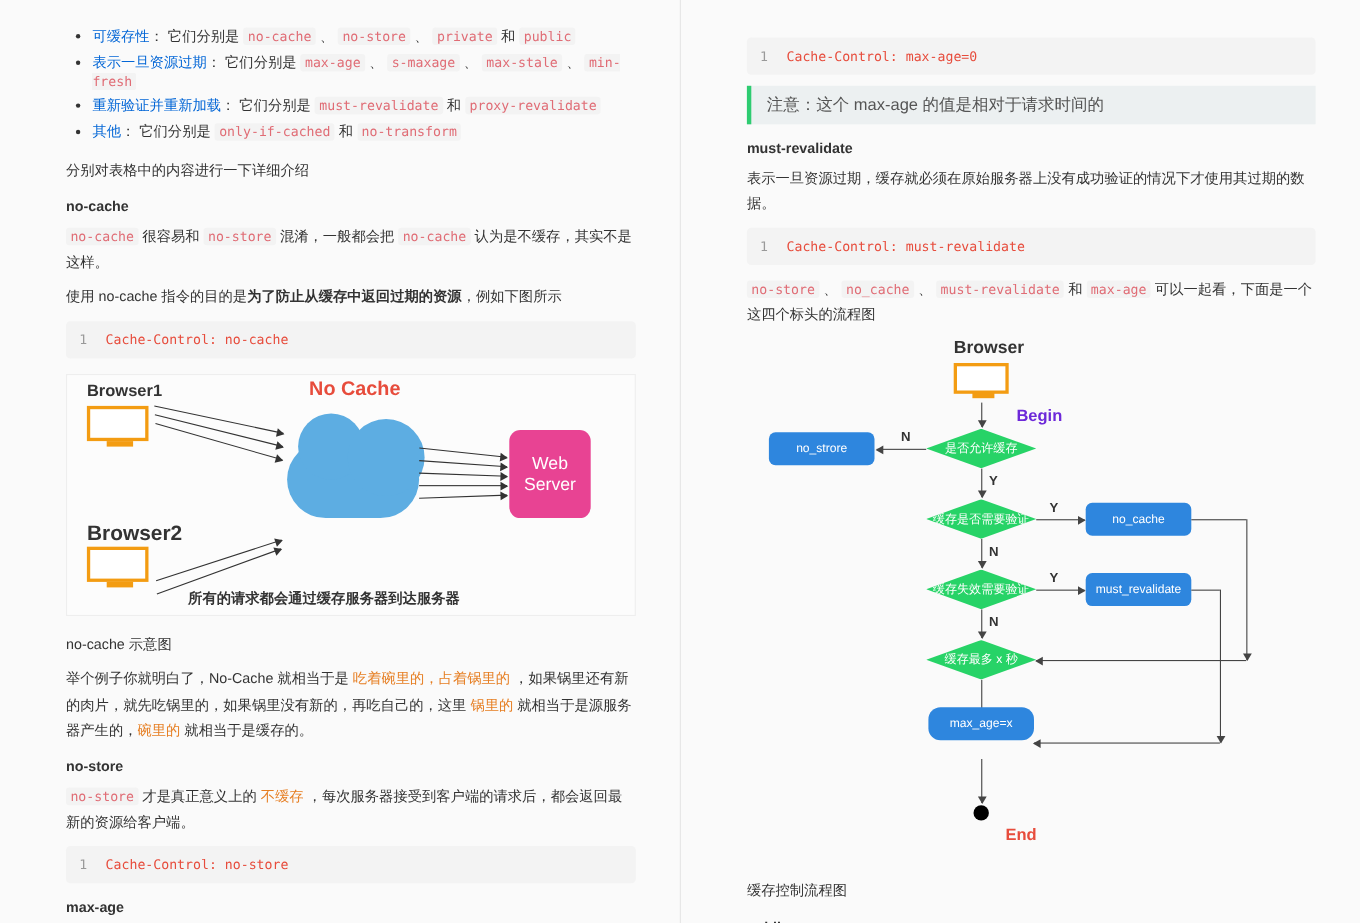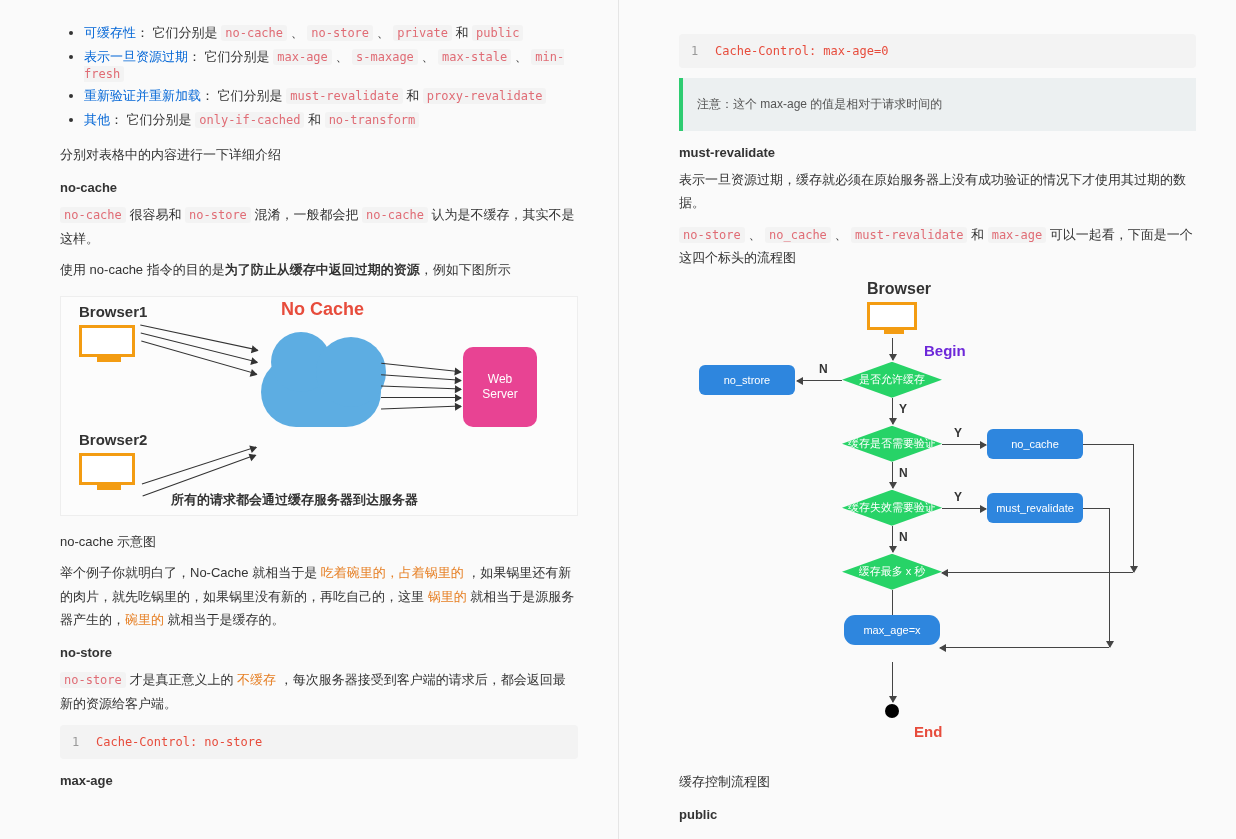--- a/index.html
+++ b/index.html
@@ -38,36 +38,36 @@
     padding: 10px 12px;
     margin: 10px 0;
     font-family: "SFMono-Regular", Consolas, monospace;
     font-size: 12px;
   }
   .codeblock .ln { color: #999; display: inline-block; width: 24px; }
   .codeblock .ct { color: #e74c3c; }
   .tipblock {
     border-left: 4px solid #2ecc71;
     background: #ecf0f1;
-    padding: 18px 14px;
+    padding: 8px 14px;
     margin: 10px 0;
-    font-size: 12px;
+    font-size: 15px;
     color: #555;
   }
   .diagram1 {
     background: #fcfcfc;
     border: 1px solid #eee;
     padding: 10px 14px 10px 14px;
     margin: 14px 0;
     position: relative;
     height: 220px;
   }
   .d1-title { position: absolute; left: 220px; top: 2px; color: #e74c3c; font-weight: bold; font-size: 18px; }
   .d1-brow1-lbl { position: absolute; left: 18px; top: 6px; font-weight: bold; font-size: 15px; }
-  .d1-brow2-lbl { position: absolute; left: 18px; top: 134px; font-weight: bold; font-size: 15px; }
+  .d1-brow2-lbl { position: absolute; left: 18px; top: 134px; font-weight: bold; font-size: 19px; }
   .monitor {
     position: absolute; width: 56px; height: 32px;
     border: 3px solid #f39c12; background: #fff;
   }
   .monitor::after {
     content: ""; position: absolute; bottom: -8px; left: 15px;
     width: 24px; height: 5px; background: #f39c12;
   }
   .mon1 { left: 18px; top: 28px; }
   .mon2 { left: 18px; top: 156px; }
@@ -78,21 +78,21 @@
   }
   .cloud::before, .cloud::after {
     content: ""; position: absolute; background: #5dade2; border-radius: 50%;
   }
   .cloud::before { width: 60px; height: 60px; left: 10px; top: -25px; }
   .cloud::after { width: 70px; height: 70px; left: 55px; top: -20px; }
   .server {
     position: absolute; right: 40px; top: 50px;
     width: 74px; height: 80px;
     background: #e84393; border-radius: 10px;
-    color: #fff; text-align: center; font-size: 12px;
+    color: #fff; text-align: center; font-size: 16px;
     display: flex; align-items: center; justify-content: center;
     line-height: 1.2;
   }
   .d1-caption { position: absolute; left: 110px; bottom: 6px; font-weight: bold; font-size: 13px; }
   .arrow-line { position: absolute; height: 1px; background: #333; }
   .arrow-line::after {
     content: ""; position: absolute; right: -1px; top: -3px;
     border-left: 7px solid #333; border-top: 4px solid transparent; border-bottom: 4px solid transparent;
   }
   
@@ -160,20 +160,23 @@
   <div class="heading">no-cache</div>
   <p>
     <span class="code-inline">no-cache</span><span> 很容易和 </span>
     <span class="code-inline">no-store</span><span> 混淆，一般都会把 </span>
     <span class="code-inline">no-cache</span><span> 认为是不缓存，其实不是这样。</span>
   </p>
   <p>
     <span>使用 no-cache 指令的目的是</span><b>为了防止从缓存中返回过期的资源</b><span>，例如下图所示</span>
   </p>
 
+  <div class="codeblock">
+    <span class="ln">1</span><span class="ct">Cache-Control: no-cache</span>
+  </div>
 
   <div class="diagram1">
     <div class="d1-title">No Cache</div>
     <div class="d1-brow1-lbl">Browser1</div>
     <div class="monitor mon1"></div>
     <div class="d1-brow2-lbl">Browser2</div>
     <div class="monitor mon2"></div>
     <div class="cloud"></div>
     <div class="server">
         <span style="white-space:pre-line">Web
@@ -212,20 +215,23 @@
 </div>
 
 <div class="col right">
   <div class="codeblock">
     <span class="ln">1</span><span class="ct">Cache-Control: max-age=0</span>
   </div>
   <div class="tipblock">注意：这个 max-age 的值是相对于请求时间的</div>
 
   <div class="heading">must-revalidate</div>
   <p>表示一旦资源过期，缓存就必须在原始服务器上没有成功验证的情况下才使用其过期的数据。</p>
+  <div class="codeblock">
+    <span class="ln">1</span><span class="ct">Cache-Control: must-revalidate</span>
+  </div>
 
   <p>
     <span class="code-inline">no-store</span> 、
     <span class="code-inline">no_cache</span> 、
     <span class="code-inline">must-revalidate</span> 和
     <span class="code-inline">max-age</span><span> 可以一起看，下面是一个这四个标头的流程图</span>
   </p>
 
   <div class="diagram2">
     <div class="d2-brow-lbl">Browser</div>

